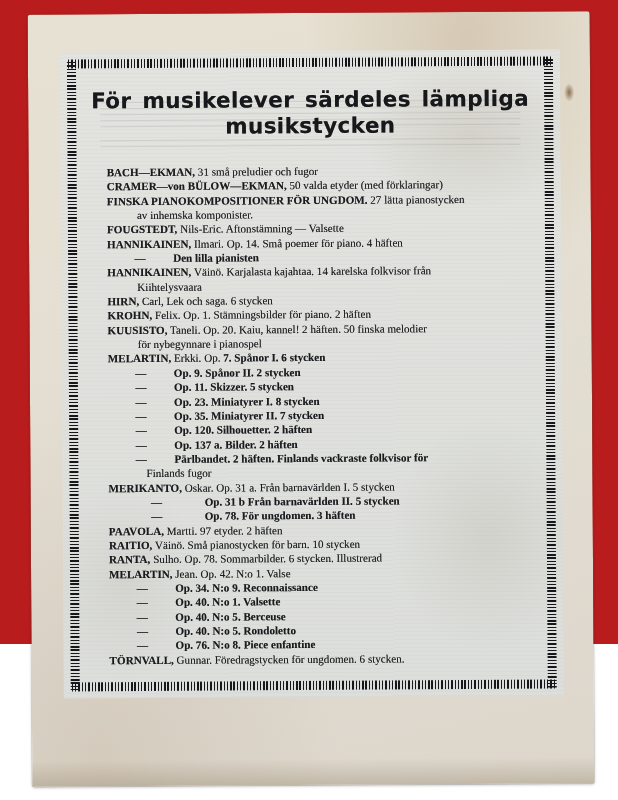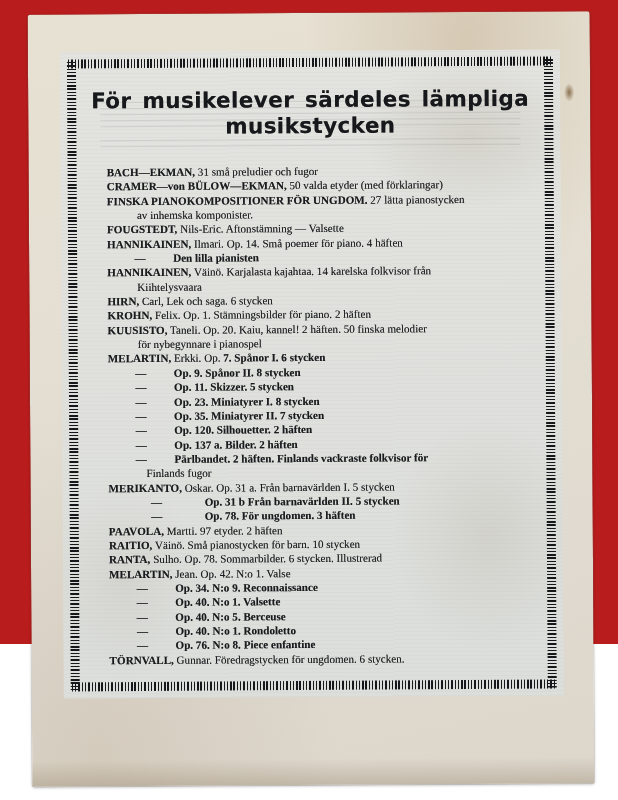--- a/index.html
+++ b/index.html
@@ -230,39 +230,39 @@
             <div class="entry"><span class="nm">FOUGSTEDT,</span><span> Nils-Eric.  Aftonstämning — Valsette</span></div>
             <div class="entry"><span class="nm">HANNIKAINEN,</span><span> Ilmari. Op. 14. Små poemer för piano. 4 häften</span></div>
             <div class="entry"><span class="dash d-a">—</span><span class="op">Den lilla pianisten</span></div>
             <div class="entry"><span class="nm">HANNIKAINEN,</span><span> Väinö.  Karjalasta kajahtaa. 14 karelska folkvisor från</span></div>
             <div class="entry i-cont"><span>Kiihtelysvaara</span></div>
             <div class="entry"><span class="nm">HIRN,</span><span> Carl, Lek och saga.  6 stycken</span></div>
             <div class="entry"><span class="nm">KROHN,</span><span> Felix. Op. 1. Stämningsbilder för piano. 2 häften</span></div>
             <div class="entry"><span class="nm">KUUSISTO,</span><span> Taneli. Op. 20. Kaiu, kannel!  2 häften.  50 finska melodier</span></div>
             <div class="entry i-cont"><span>för nybegynnare i pianospel</span></div>
             <div class="entry"><span class="nm">MELARTIN,</span><span> Erkki. Op.</span><span class="op">   7. Spånor  I.  6 stycken</span></div>
-            <div class="entry"><span class="dash d-a">—</span><span class="op">Op.</span><span class="op">   9. Spånor II.  8 stycken</span></div>
+            <div class="entry"><span class="dash d-a">—</span><span class="op">Op.</span><span class="op">   9. Spånor II.  2 stycken</span></div>
             <div class="entry"><span class="dash d-a">—</span><span class="op">Op.</span><span class="op"> 11. Skizzer.  5 stycken</span></div>
             <div class="entry"><span class="dash d-a">—</span><span class="op">Op.</span><span class="op"> 23. Miniatyrer  I. 8 stycken</span></div>
             <div class="entry"><span class="dash d-a">—</span><span class="op">Op.</span><span class="op"> 35. Miniatyrer II. 7 stycken</span></div>
             <div class="entry"><span class="dash d-a">—</span><span class="op">Op. 120. Silhouetter. 2 häften</span></div>
             <div class="entry"><span class="dash d-a">—</span><span class="op">Op. 137 a. Bilder.  2 häften</span></div>
             <div class="entry"><span class="dash d-a">—</span><span class="op">Pärlbandet. 2 häften. Finlands vackraste folkvisor för</span></div>
             <div class="entry i-contb"><span>Finlands fugor</span></div>
             <div class="entry"><span class="nm">MERIKANTO,</span><span> Oskar. Op. 31 a. Från barnavärlden I. 5 stycken</span></div>
             <div class="entry"><span class="dash d-b">—</span><span class="op">Op. 31 b Från barnavärlden II. 5 stycken</span></div>
             <div class="entry"><span class="dash d-b">—</span><span class="op">Op. 78. För ungdomen. 3 häften</span></div>
             <div class="entry"><span class="nm">PAAVOLA,</span><span> Martti.  97 etyder.  2 häften</span></div>
             <div class="entry"><span class="nm">RAITIO,</span><span> Väinö. Små pianostycken för barn.  10 stycken</span></div>
             <div class="entry"><span class="nm">RANTA,</span><span> Sulho. Op. 78. Sommarbilder. 6 stycken. Illustrerad</span></div>
             <div class="entry"><span class="nm">MELARTIN,</span><span> Jean. Op. 42. N:o 1. Valse</span></div>
             <div class="entry"><span class="dash d-c">—</span><span class="op">Op. 34. N:o 9. Reconnaissance</span></div>
             <div class="entry"><span class="dash d-c">—</span><span class="op">Op. 40. N:o 1. Valsette</span></div>
             <div class="entry"><span class="dash d-c">—</span><span class="op">Op. 40. N:o 5. Berceuse</span></div>
-            <div class="entry"><span class="dash d-c">—</span><span class="op">Op. 40. N:o 1. Rondoletto</span></div>
+            <div class="entry"><span class="dash d-c">—</span><span class="op">Op. 40. N:o 5. Rondoletto</span></div>
             <div class="entry"><span class="dash d-c">—</span><span class="op">Op. 76. N:o 8. Piece enfantine</span></div>
             <div class="entry"><span class="nm">TÖRNVALL,</span><span> Gunnar. Föredragstycken för ungdomen. 6 stycken.</span></div>
           </div>
 
       </div>
     </div>
   </div>
 </div>
 
 </body></html>

